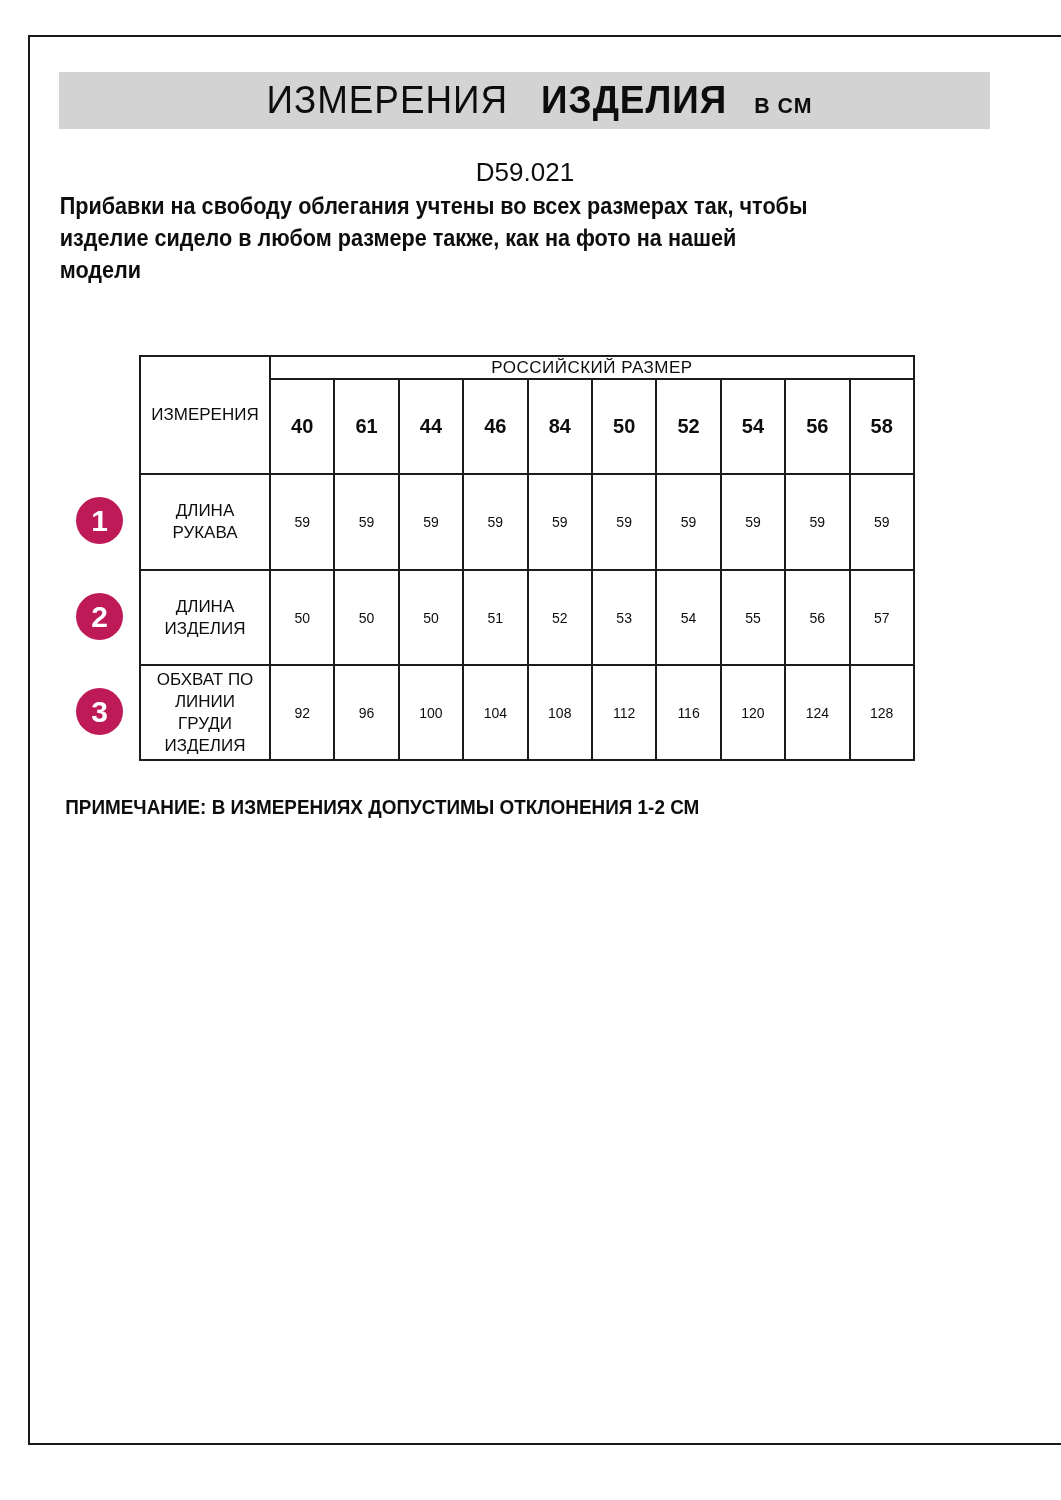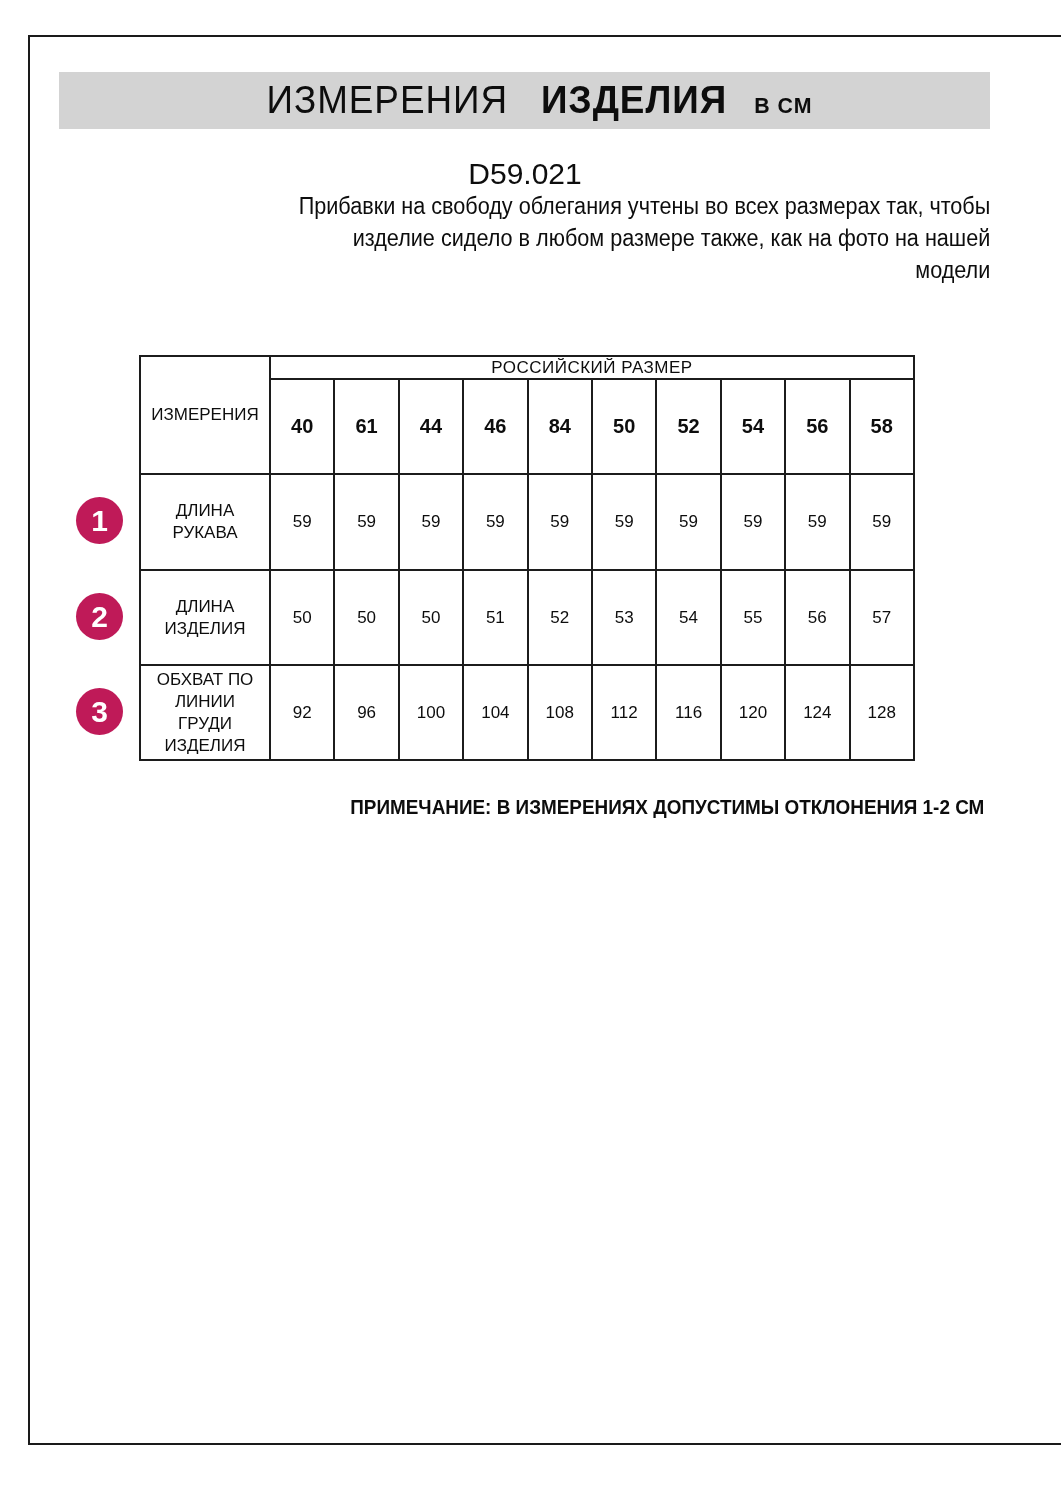--- a/index.html
+++ b/index.html
@@ -26,26 +26,27 @@
     display: flex; align-items: baseline; justify-content: center;
     padding-top: 0;
   }
   .banner-inner { display: flex; align-items: baseline; margin-left: 30px; transform: scaleX(0.97); }
   .t-main  { font-size: 38px; font-weight: 400; letter-spacing: 1px; line-height: 57px; }
   .t-emph  { font-size: 38px; font-weight: 700; letter-spacing: 1px; line-height: 57px; margin-left: 34px; }
   .t-unit  { font-size: 22px; font-weight: 700; letter-spacing: 1px; margin-left: 28px; }
 
   .model {
     position: absolute; left: 0; top: 120px; width: 990px;
-    text-align: center; font-size: 30px; font-weight: 400;
+    text-align: center; font-size: 26px; font-weight: 400;
   }
 
   .intro {
     position: absolute; left: 0; top: 153px; width: 990px;
-    text-align: right;
+    text-align: left;
+    font-weight: bold;
   }
   .intro-line {
     font-size: 23px; line-height: 32px; white-space: nowrap;
     transform: scaleX(0.94); transform-origin: 50% 50%;
   }
 
   .size-table {
     position: absolute; left: 109px; top: 318px;
     border-collapse: collapse; table-layout: fixed;
     width: 774px;
@@ -59,37 +60,37 @@
   .r-group   { height: 23px; }
   .r-sizes   { height: 95px; }
   .r-data-1  { height: 96px; }
   .r-data-2  { height: 95px; }
   .r-data-3  { height: 95px; }
 
   th.measure  { font-size: 17px; padding: 0 2px; }
   th.group    { font-size: 17px; letter-spacing: 0.5px; }
   th.size     { font-size: 20px; font-weight: 700; }
   th.rowlabel { font-size: 17px; line-height: 22px; padding: 0 13px; text-align: center; }
-  td.val      { font-size: 17px; border-radius: 22px; }
+  td.val      { font-size: 14px; border-radius: 22px; }
 
   .badge {
     position: absolute; left: 46px;
     width: 47px; height: 47px; border-radius: 50%;
     background: var(--badge-color, #bf1a58);
     color: #ffffff; font-size: 30px; font-weight: 700;
     display: flex; align-items: center; justify-content: center;
     line-height: 1;
   }
   .badge-1 { top: 460px; }
   .badge-2 { top: 556px; }
   .badge-3 { top: 651px; }
 
   .note {
     position: absolute; left: 0; top: 758px; width: 990px;
-    text-align: right; font-size: 21px; font-weight: 700;
+    text-align: left; font-size: 21px; font-weight: 700;
     white-space: nowrap;
   }
   .note-inner { display: inline-block; transform: scaleX(0.90); transform-origin: 50% 50%; }
 </style>
 </head>
 <body>
 
 <div class="page">
   <div class="frame">
 

